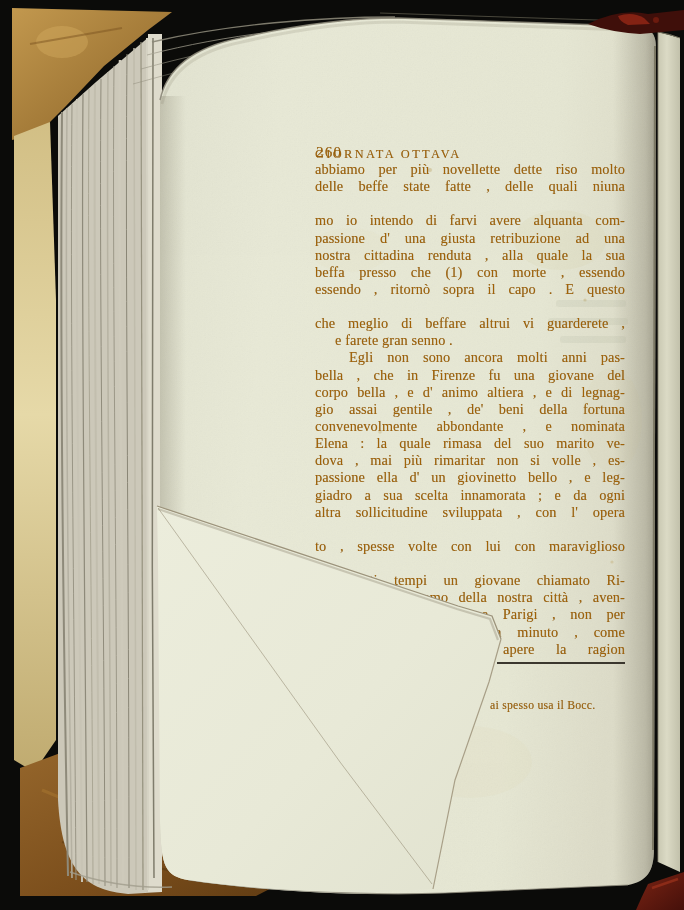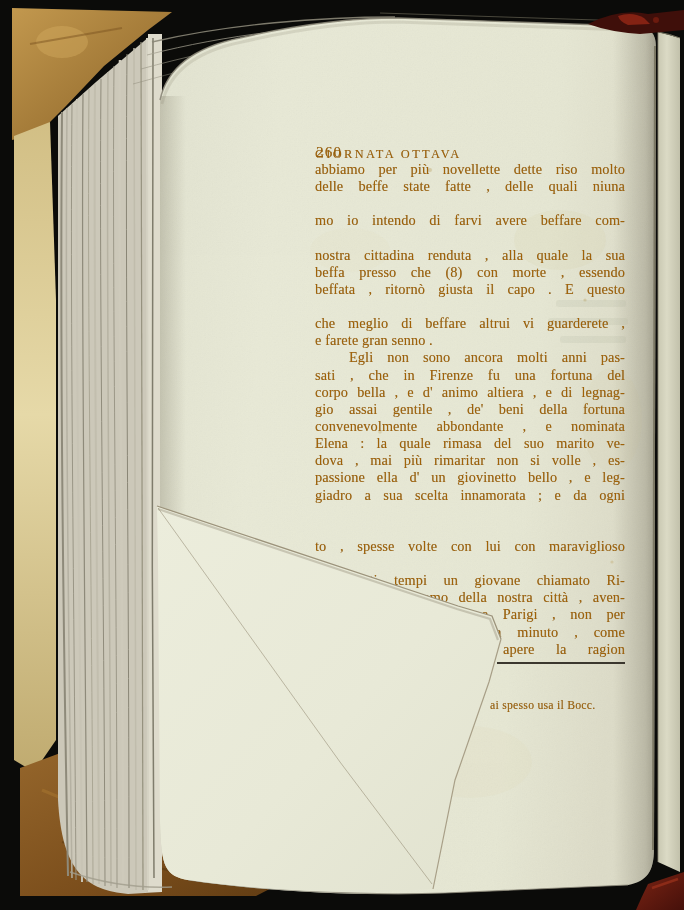--- a/index.html
+++ b/index.html
@@ -9,21 +9,21 @@
   #scene-art{z-index:0;}
   #fold-art{z-index:2;pointer-events:none;}
   #text-layer{position:absolute;left:315px;top:15px;width:310px;height:910px;z-index:1;
               color:#a16207;text-shadow:0.2px 0.2px 0 rgba(51,45,36,0.35);}
   .pgnum{position:absolute;left:1px;top:129px;font-size:15px;letter-spacing:1.2px;}
   .runtitle{position:absolute;left:0;width:100%;top:131.5px;
             font-size:12.3px;letter-spacing:2.4px;}
   .ln{position:absolute;left:0;width:310px;font-size:14.2px;line-height:17px;
       text-align:justify;text-align-last:justify;letter-spacing:0.15px;white-space:nowrap;}
   .ln{white-space:normal;}
-  .ln.noj{text-align:left;text-align-last:left;}
+  .ln.noj{text-align:left;text-align-last:left;margin-left:20px;}
   .ln.ind{text-indent:34px;}
   .fn{position:absolute;left:175px;top:684px;font-size:11.6px;letter-spacing:0.3px;
       text-align:right;text-align-last:left;}
 </style>
 </head>
 <body>
 
 <div id="stage">
 
   <svg id="scene-art" viewBox="0 0 684 910" xmlns="http://www.w3.org/2000/svg">
@@ -174,35 +174,37 @@
       <path d="M652,888 L678,879" stroke="#96301a" stroke-width="2.5" fill="none" opacity="0.8"></path>
     </g>
   </svg>
 
   <div id="text-layer">
     <div class="pgnum">260</div>
     <div class="runtitle">GIORNATA OTTAVA</div>
 
     <div class="ln" style="top:146px">abbiamo per più novellette dette riso molto</div>
     <div class="ln" style="top:163.1px">delle beffe state fatte , delle quali niuna</div>
-    <div class="ln" style="top:197.4px">mo io intendo di farvi avere beffare com-</div>
+    <div class="ln" style="top:197.4px">mo io intendo di farvi avere alquanta com-</div>
+    <div class="ln" style="top:214.5px">passione d' una giusta retribuzione ad una</div>
     <div class="ln" style="top:231.7px">nostra cittadina renduta , alla quale la sua</div>
-    <div class="ln" style="top:248.8px">beffa presso che (8) con morte , essendo</div>
-    <div class="ln" style="top:265.9px">beffata , ritornò giusta il capo . E questo</div>
+    <div class="ln" style="top:248.8px">beffa presso che (1) con morte , essendo</div>
+    <div class="ln" style="top:265.9px">essendo , ritornò sopra il capo . E questo</div>
     <div class="ln" style="top:300.2px">che meglio di beffare altrui vi guarderete ,</div>
     <div class="ln noj" style="top:317.3px">e farete gran senno .</div>
     <div class="ln ind" style="top:334.4px">Egli non sono ancora molti anni pas-</div>
-    <div class="ln" style="top:351.6px">sati , che in Firenze fu una fortuna del</div>
+    <div class="ln" style="top:351.6px">bella , che in Firenze fu una giovane del</div>
     <div class="ln" style="top:368.7px">corpo bella , e d' animo altiera , e di legnag-</div>
     <div class="ln" style="top:385.8px">gio assai gentile , de' beni della fortuna</div>
     <div class="ln" style="top:403px">convenevolmente abbondante , e nominata</div>
     <div class="ln" style="top:420.1px">Elena : la quale rimasa del suo marito ve-</div>
     <div class="ln" style="top:437.2px">dova , mai più rimaritar non si volle , es-</div>
     <div class="ln" style="top:454.3px">passione ella d' un giovinetto bello , e leg-</div>
     <div class="ln" style="top:471.5px">giadro a sua scelta innamorata ; e da ogni</div>
+    <div class="ln" style="top:488.6px">altra sollicitudine sviluppata , con l' opera</div>
     <div class="ln" style="top:522.9px">to , spesse volte con lui con maraviglioso</div>
     <div class="ln" style="top:557.1px">in questi tempi un giovane chiamato Ri-</div>
     <div class="ln" style="top:574.3px;left:68px;width:242px">bile uomo della nostra città , aven-</div>
     <div class="ln" style="top:591.4px;left:112px;width:198px">tudiato a Parigi , non per</div>
     <div class="ln" style="top:608.5px;left:180px;width:130px">a minuto , come</div>
     <div class="ln" style="top:625.6px;left:188px;width:122px">apere la ragion</div>
 
     <div class="fn">ai spesso usa il Bocc.</div>
   </div>
 

